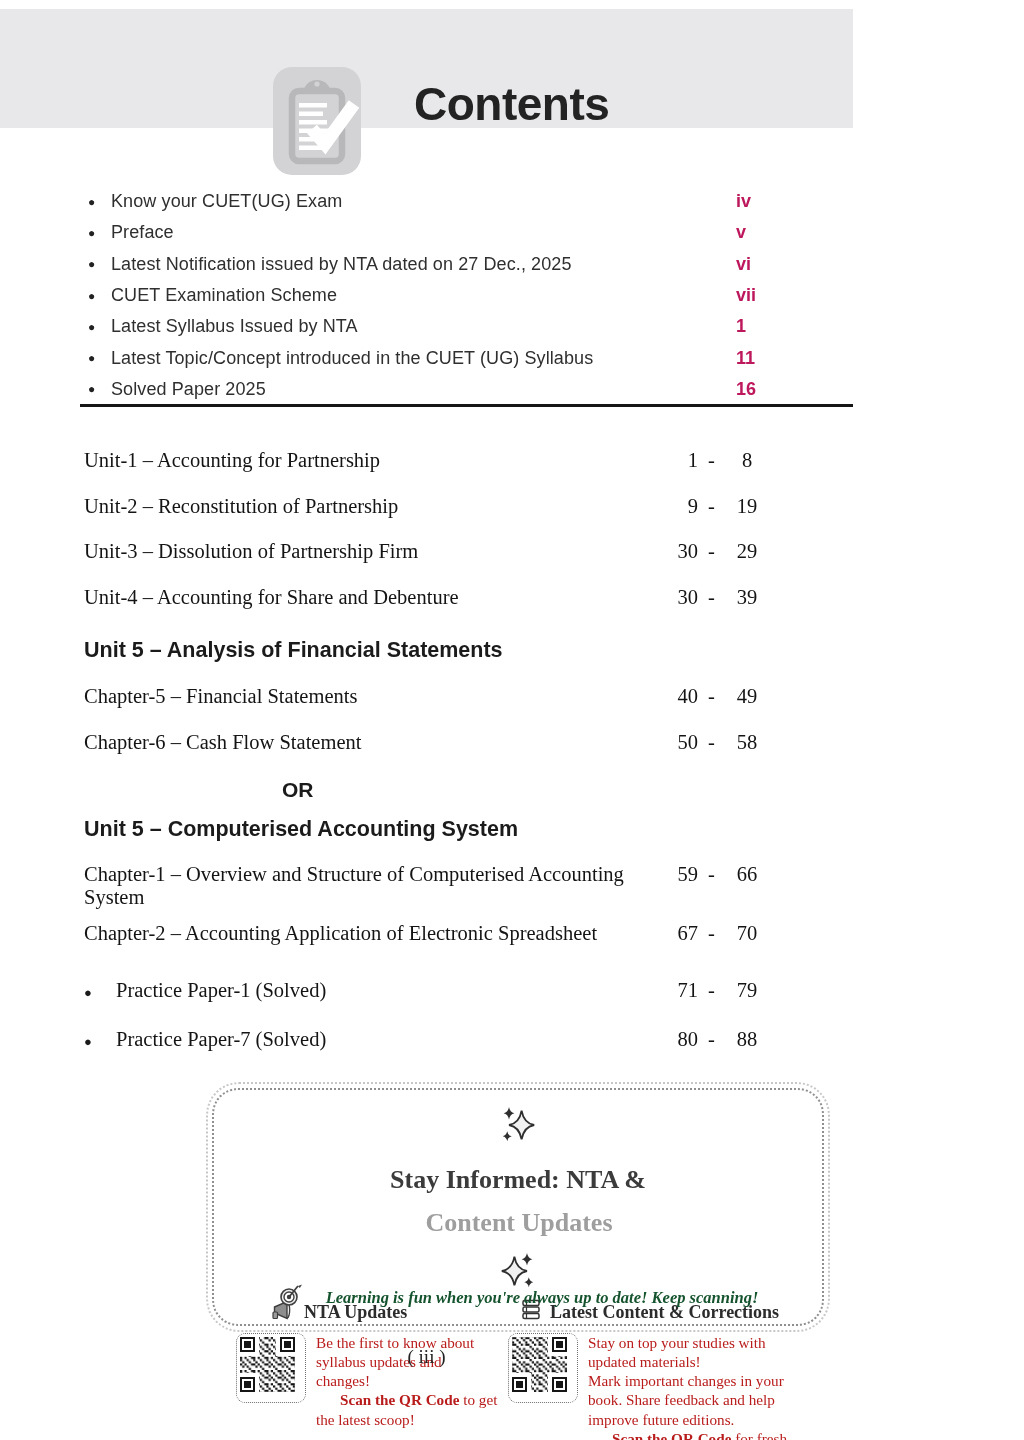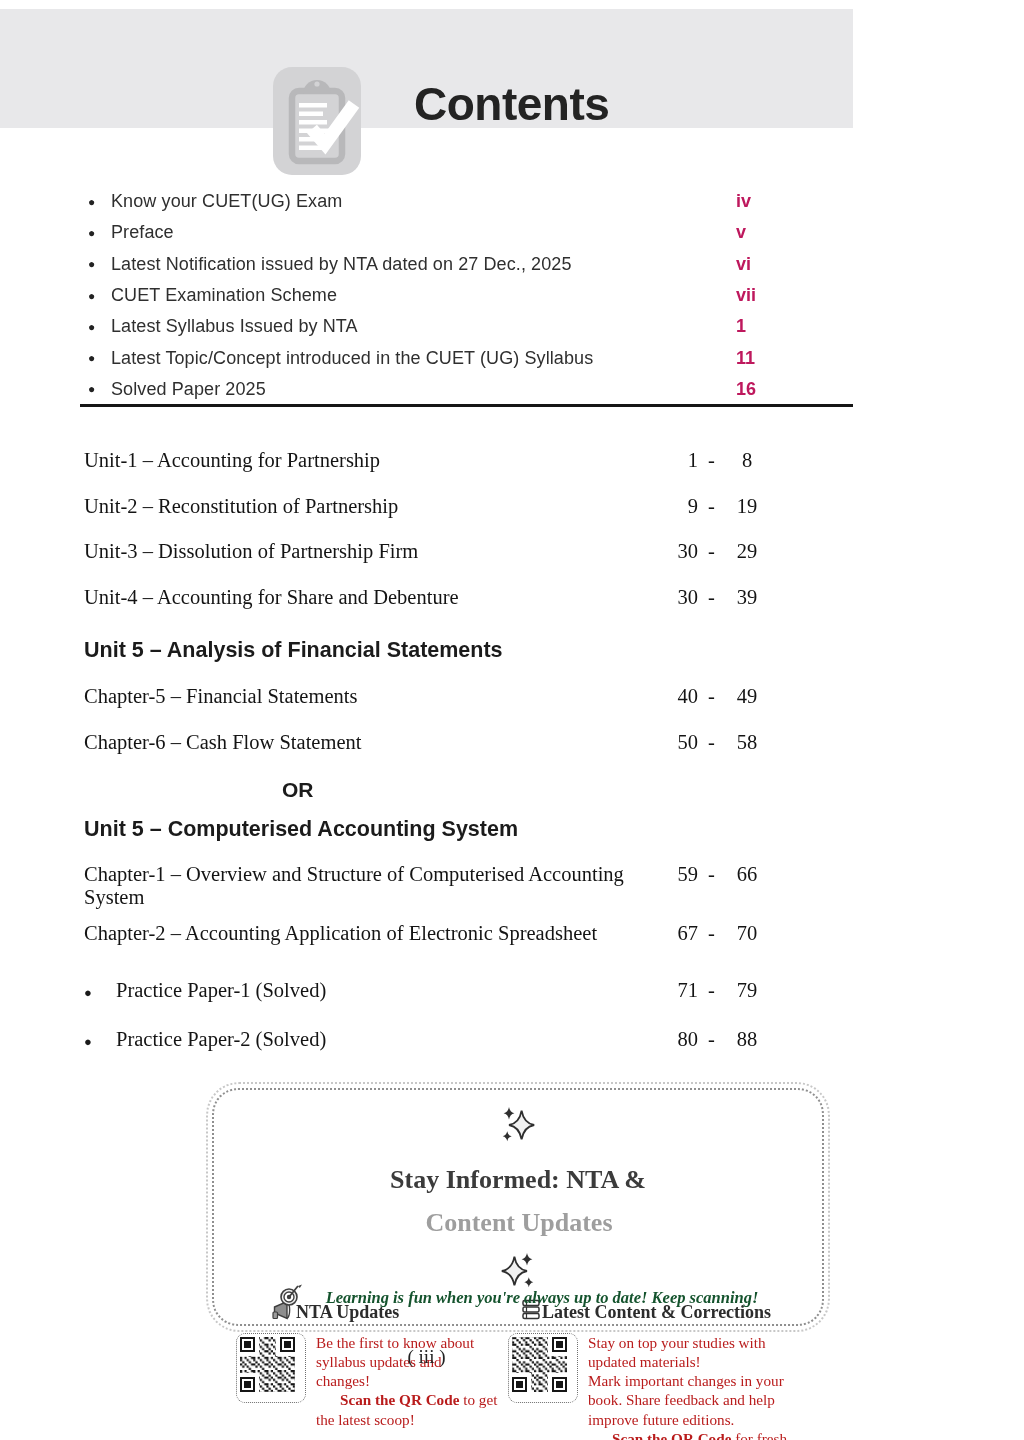--- a/index.html
+++ b/index.html
@@ -43,21 +43,21 @@
   
   .info-box { position:absolute; left:212px; top:1088px; width:612px; height:238px;
               background:#fff; border:2px dotted #8f8f8f; border-radius:26px; box-sizing:border-box; }
   .info-box::before { content:""; position:absolute; inset:-8px; border:2px dotted #c7c7c7;
                       border-radius:33px; pointer-events:none; }
   .box-title { display:flex; justify-content:center; align-items:center; gap:13px; margin-top:15px;
                font-family:"Liberation Serif", serif; font-weight:bold; font-size:26px;flex-direction:column; }
   .title-dark { color:#3b3b3b; }
   .title-gray { color:#9e9e9e; margin-left:2px; }
   .box-cols { display:grid; grid-template-columns:262px 1fr; padding:8px 16px 0 22px; column-gap:10px; }
-  .col-header { display:flex; align-items:center; font-family:"Liberation Serif",serif;
+  .col-header { display:flex; align-items:center; gap:8px; font-family:"Liberation Serif",serif;
                 font-weight:bold; font-size:18px; color:#2c2c2c; }
   .col-header.left { margin-left:34px; }
   .col-header.right { margin-left:12px; }
   .col-body { display:flex; gap:10px; margin-top:7px; align-items:flex-start; }
   .qr-wrap { flex:0 0 auto; width:62px; height:62px; border:1.5px dotted #6f6f6f;
              border-radius:9px; padding:3px; background:#fff; }
   .qr-text { font-family:"Liberation Serif",serif; font-size:15.2px; line-height:1.26;
              color:#b91c1c; white-space:pre-line; }
   .qr-text b { font-weight:bold;margin-left:24px; }
   .box-footer { position:absolute; left:0; right:0; bottom:11px; display:flex; justify-content:center;
@@ -257,21 +257,21 @@
       <span class="toc-bullet">●</span>
       <span class="toc-label">Practice Paper-1 (Solved)</span>
       <span class="range">
           <span class="n1">71</span>
           <span class="dash">-</span>
           <span class="n2">79</span>
         </span>
     </div>
     <div class="toc-row" style="top:1021px">
       <span class="toc-bullet">●</span>
-      <span class="toc-label">Practice Paper-2 (Solved)</span>
+      <span class="toc-label">Practice Paper-7 (Solved)</span>
       <span class="range">
           <span class="n1">80</span>
           <span class="dash">-</span>
           <span class="n2">88</span>
         </span>
     </div>
   </div>
 
   <div class="info-box">
     <div class="box-title">

